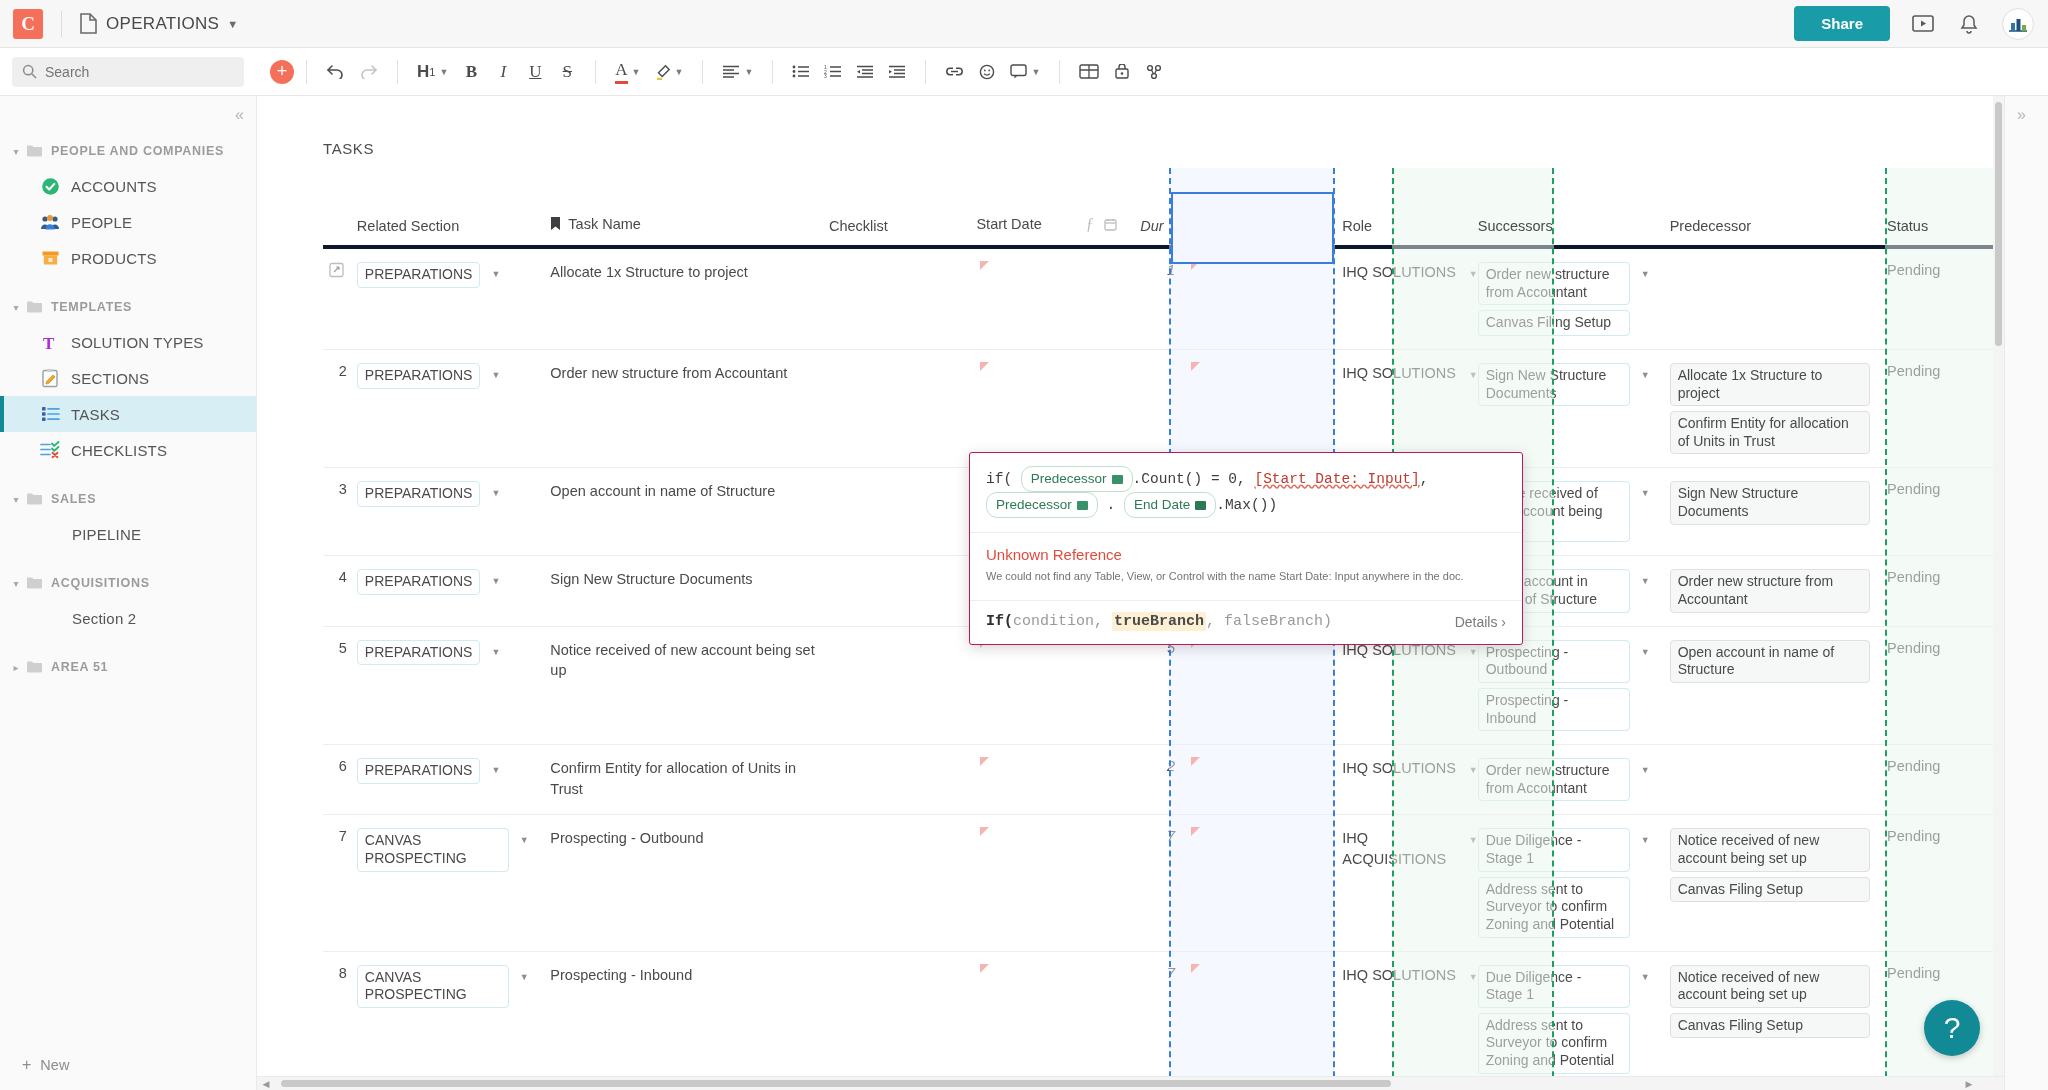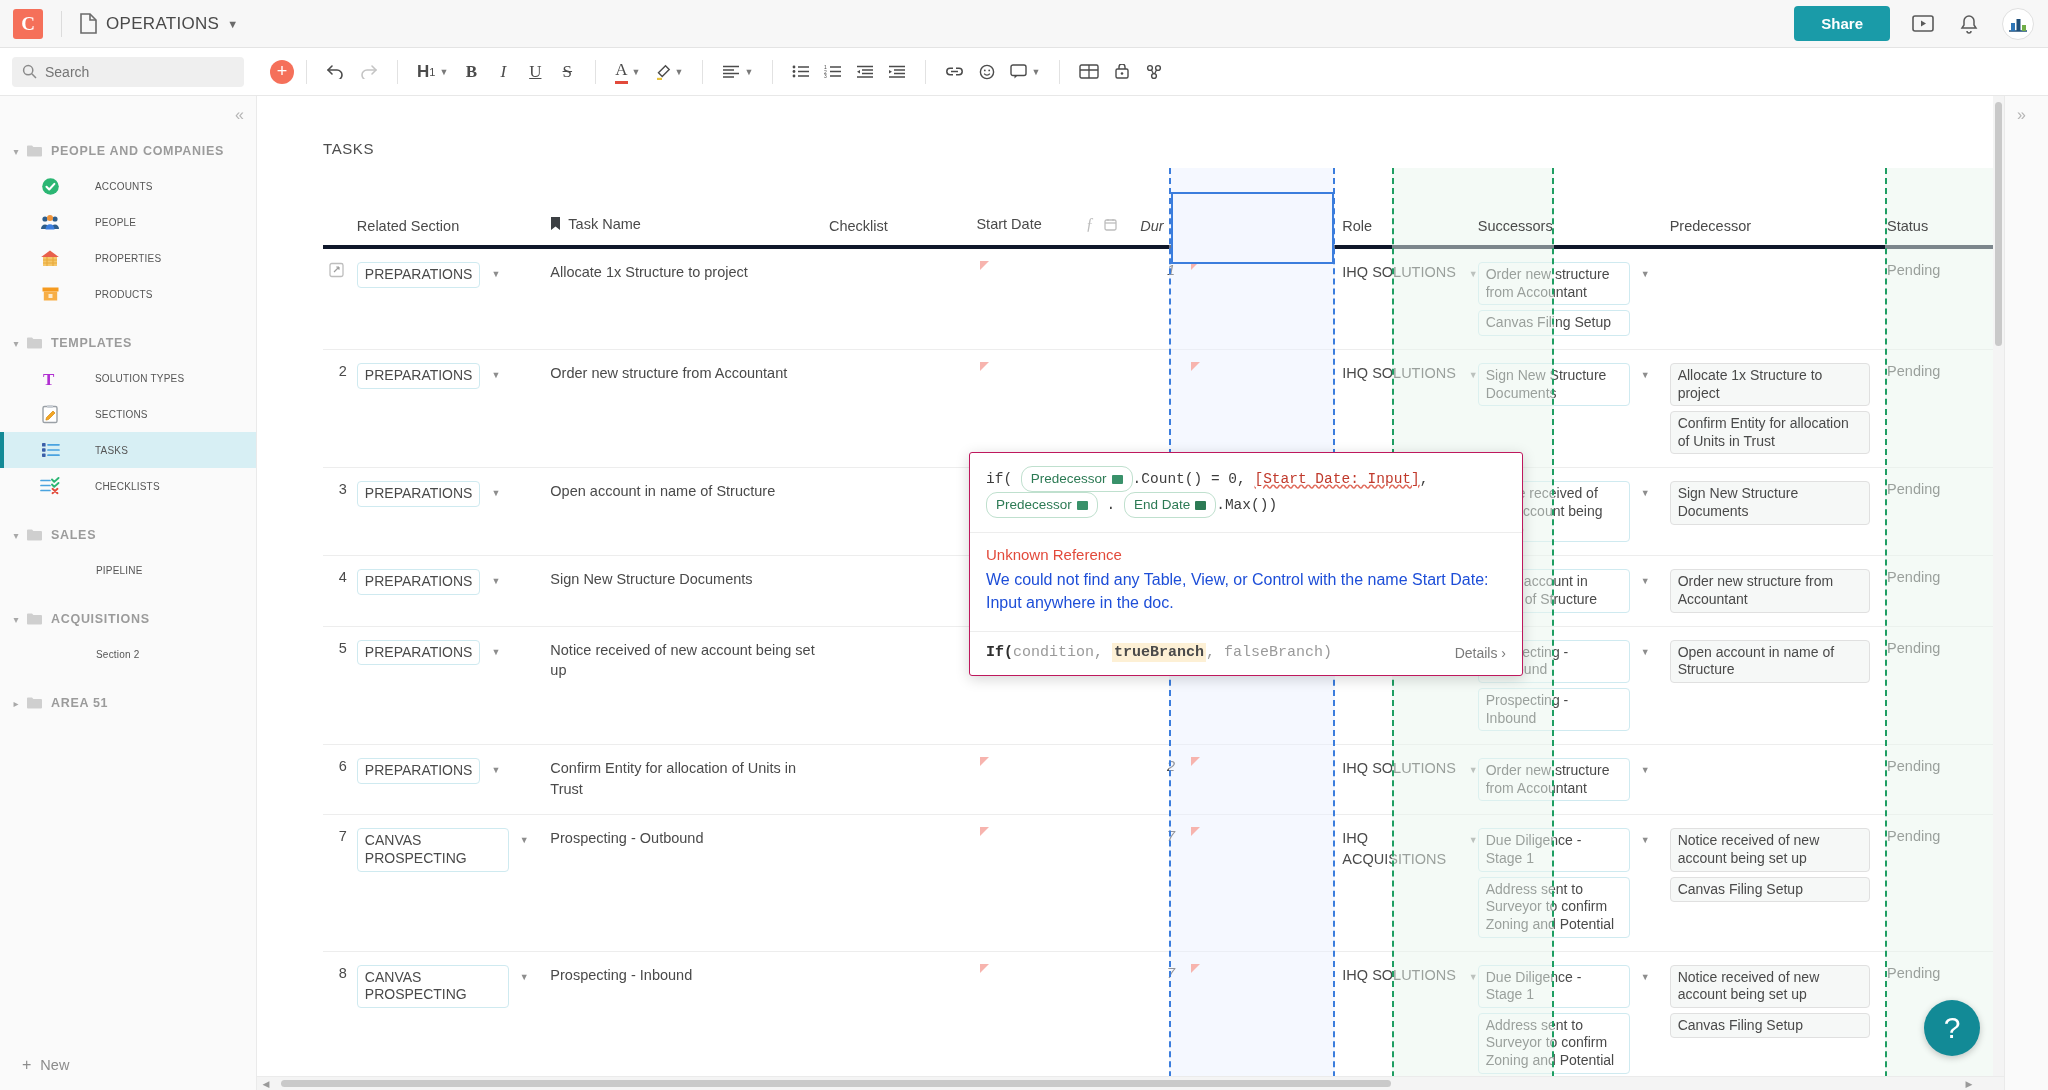--- a/index.html
+++ b/index.html
@@ -106,21 +106,21 @@
   .nav-item {
     display: flex; align-items: center; height: 36px;
     padding-left: 40px; cursor: pointer; position: relative;
   }
   .nav-item.active { background: #d7eff4; }
   .nav-item.active::before {
     content: ""; position: absolute; left: 0; top: 0; bottom: 0;
     width: 4px; background: #128a96;
   }
   .nav-ico { width: 20px; height: 20px; margin-right: 11px; flex: none; display:flex; align-items:center; justify-content:center;}
-  .nav-label { font-size: 10px; color: #555; letter-spacing: .2px; margin-left: 24px; }
+  .nav-label { font-size: 15px; color: #555; letter-spacing: .2px; }
   .nav-item.plain { padding-left: 72px; }
   .nav-spacer { height: 14px; }
   .new-btn {
     position: absolute; bottom: 16px; left: 22px;
     display: flex; align-items: center; color: #8c8c8c;
     font-size: 14.5px; cursor: pointer;
   }
   .new-btn .pl { font-size: 16px; margin-right: 9px; }
 
   
@@ -212,21 +212,21 @@
   .tok { display: inline-block; background: #e3f3ea; color: #2c7a54;
          border-radius: 11px; padding: 1px 9px; font-size: 13.5px;
          font-family: "Liberation Sans", sans-serif; }
   .tok .mini { display:inline-block; width:11px; height:9px; margin-left:5px;
                background:#39916a; border-radius:1px; vertical-align:middle; }
   .tok.out { background: transparent; border: 1px solid #bfe0ce; }
   .err-ref { color: #c0392b; text-decoration: underline; text-decoration-style: wavy;
              text-decoration-color: #e06b5c; }
   .fp-err { padding: 13px 16px 16px 16px; border-bottom: 1px solid #ededed; }
   .fp-err-title { color: #e24a3b; font-size: 15px; margin-bottom: 5px; }
-  .fp-err-body { font-size: 16px; color: #1d4ed8; line-height: 1.48; }
+  .fp-err-body { font-size: 11px; color: #737373; line-height: 1.48; }
   .fp-fn { padding: 12px 16px 14px 16px; position: relative; }
   .fp-sig { font-family: "Liberation Mono", monospace; font-size: 15px; color: #9a9a9a; }
   .fp-sig b { color: #2f2f2f; }
   .fp-hl { background: #fdf0d5; color: #4a4a4a; font-weight: bold; padding: 1px 2px; }
   .fp-details { position: absolute; right: 16px; top: 13px; font-size: 14px; color: #7a7a7a; cursor: pointer; }
   .fp-desc { font-size: 14.5px; color: #4a4a4a; margin-top: 5px; line-height: 1.45; }
 
   
   .right-rail {
     width: 44px; min-width: 44px; background: #fafafa;
@@ -488,30 +488,20 @@
             <svg width="20" height="18" viewBox="0 0 20 18">
               <circle cx="5" cy="6" r="2.6" fill="#2e5d8a"></circle>
               <circle cx="15" cy="6" r="2.6" fill="#2e5d8a"></circle>
               <circle cx="10" cy="5" r="3" fill="#f0943a"></circle>
               <path d="M1 16c0-3 2-4.6 4-4.6S9 13 9 16z" fill="#2e5d8a"></path>
               <path d="M11 16c0-3 2-4.6 4-4.6S19 13 19 16z" fill="#2e5d8a"></path>
               <path d="M5.5 16.5c0-3.4 2-5.2 4.5-5.2s4.5 1.8 4.5 5.2z" fill="#3b7ddd"></path>
             </svg>
           </span>
           <span class="nav-label">PEOPLE</span>
-        </div>
-        <div class="nav-item">
-          <span class="nav-ico">
-            <svg width="20" height="19" viewBox="0 0 20 19">
-              <path d="M10 1.5L1.2 8h17.6z" fill="#e8604c"></path>
-              <rect x="3" y="8" width="14" height="9" fill="#f5c76a"></rect>
-              <path d="M3 11h14M3 14h14M7 8v9M13 8v9" stroke="#e8a93a" stroke-width="1.1"></path>
-            </svg>
-          </span>
-          <span class="nav-label">PROPERTIES</span>
         </div>
         <div class="nav-item">
           <span class="nav-ico">
             <svg width="19" height="18" viewBox="0 0 19 18">
               <rect x="1.5" y="2.5" width="16" height="4" fill="#f59a1f"></rect>
               <rect x="2.8" y="6.5" width="13.4" height="9" fill="#f7ae46"></rect>
               <rect x="7.5" y="9" width="4" height="4" fill="#fff" opacity=".75"></rect>
             </svg>
           </span>
           <span class="nav-label">PRODUCTS</span>

